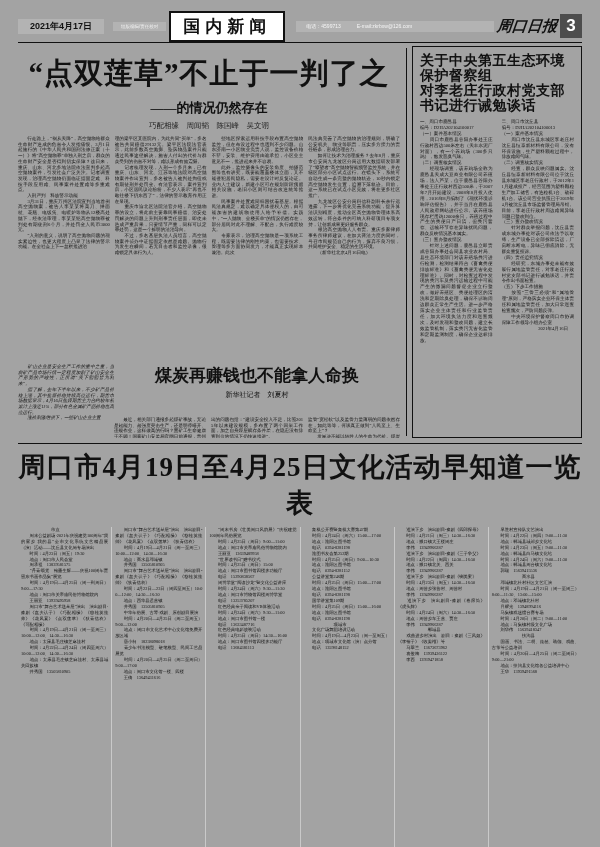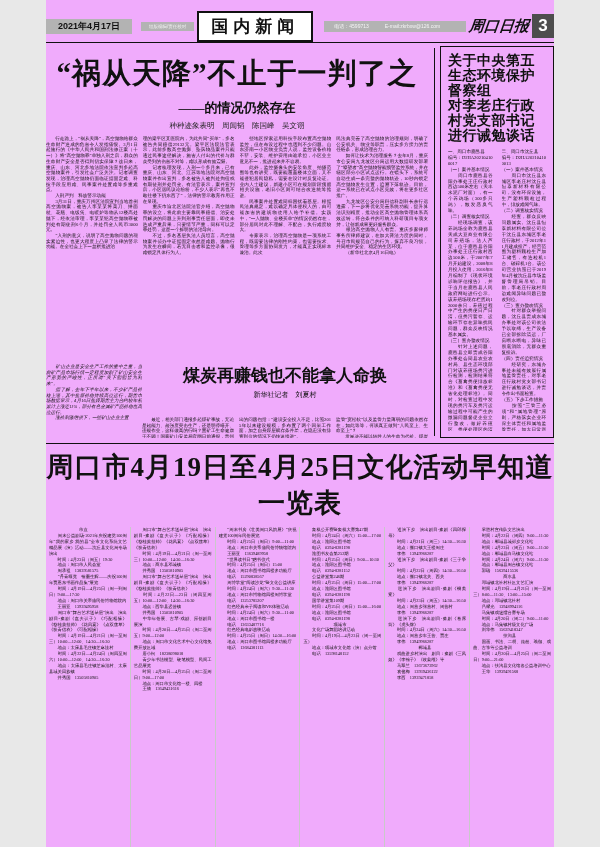--- a/index.html
+++ b/index.html
@@ -1,17 +1,17 @@
 <!DOCTYPE html>
 <html><head>
 <meta charset="utf-8">
 <style>
   * { margin:0; padding:0; box-sizing:border-box; }
   body { background:#e8e8e8; font-family:"Liberation Serif", serif; color:#111; }
-  .page { width:508px; height:847px; background:#f0abfc; margin:0 auto; padding:0 0; position:relative; overflow:hidden; }
+  .page { width:600px; height:847px; background:#a3a3a3; margin:0 auto; padding:0 18px; position:relative; overflow:hidden; }
 
   
   .masthead { margin-top:12px; height:28px; display:flex; align-items:center; gap:3px; }
   .date-bar { background:#b3b3b3; height:15px; line-height:15px; padding:0 12px; font-size:9px; font-weight:bold; white-space:nowrap; font-family:"Liberation Sans",sans-serif; }
   .editor-bar { background:#b3b3b3; height:9px; line-height:9px; padding:0 8px; font-size:4.5px; color:#f2f2f2; white-space:nowrap; margin-left:6px; font-family:"Liberation Sans",sans-serif; }
   .section-box { border:2px solid #111; background:#fff; padding:2px 12px; font-size:17px; font-weight:bold; letter-spacing:5px; white-space:nowrap; margin-left:0; }
   .contact-bar { background:#b3b3b3; height:11px; display:flex; align-items:center; gap:16px; padding:0 10px; font-size:5px; color:#f5f5f5; white-space:nowrap; margin-left:8px; flex:1; font-family:"Liberation Sans",sans-serif; }
   .paper-name { font-size:15px; font-weight:bold; font-style:italic; white-space:nowrap; transform:skewX(-6deg); }
   .page-box { background:#4d4d4d; color:#fff; font-size:17px; font-weight:bold; min-width:22px; height:24px; display:flex; align-items:center; justify-content:center; font-family:"Liberation Sans",sans-serif; }
   .top-rule { border-top:1.5px solid #111; margin-top:2px; }
@@ -64,23 +64,23 @@
     </div>
     <div class="paper-name">周口日报</div>
     <div class="page-box">3</div>
   </div>
   <div class="top-rule"></div>
 
   <div class="main-row">
     <div class="left-zone">
 
       <div>
-        <div class="a-title">“祸从天降”不止于一判了之</div>
+        <div class="a-title">“点双莲草”不止于一判了之</div>
         <div class="a-sub">——的情况仍然存在</div>
-        <div class="a-byline">种种迹象表明　周闻韬　陈国峰　吴文诩</div>
+        <div class="a-byline">巧配相缘　周闻韬　陈国峰　吴文诩</div>
         <div class="a-cols">
           <div class="a-col small-text">　　行走路上，“祸从天降”，高空抛物给群众生命财产造成的危害令人发指痛恨。3月1日起施行的《中华人民共和国刑法修正案（十一）》将“高空抛物罪”单独入刑之后，群众的生命财产安全是否得到切实保障？连日来，重庆、山东、河北多地法院依法宣判多起高空抛物案件，引发社会广泛关注。记者调查发现，治理高空抛物仍面临证据固定难、科技手段应用难、民事案件处置难等多重难点。
 　　入刑严判　释放警示动能
 　　3月31日，重庆万州区法院宣判当地首例高空抛物案，被告人李某某将菜刀、擀面杖、花瓶、电饭煲、电暖炉等物从12楼高处抛下，经依法审理，李某某犯高空抛物罪被判处有期徒刑6个月，并处罚金人民币3000元。
 　　“入刑的意义，说明了高空抛物问题的现实紧迫性，也更大程度上凸显了法律的警示功能。在全社会上下一盘棋推进治</div>
           <div class="a-col small-text">理的梁平区某医院内，为此共同“买单”，多名被告共同赔偿29132元。梁平区法院法官表示，此前多数高空抛掷、坠落物品案件只能通过民事途径解决，施害人付出的代价与群众受到的伤害不对等，难以形成有效震慑。
 　　记者梳理发现，入刑一个多月来，已有重庆、山东、河北、江苏等地法院对高空抛物案件作出宣判，多名被告人被判处拘役或有期徒刑并处罚金。有法官表示，案件宣判后，小区居民议论纷纷，不少人表示“再也不敢往楼下扔东西了”，法律的警示教育作用正在显现。
 　　重庆市渝北区法院法官介绍，高空抛物罪的设立，将此前主要靠民事赔偿、治安处罚解决的问题上升到刑事责任层面，即使未造成严重后果，只要情节严重，同样可以定罪处罚，这是一个鲜明的法治导向。
 　　不过，多名基层执法人员坦言，高空抛物案件侦办中证据固定依然是难题。抛物行为发生在瞬间，若无目击者和监控录像，很难锁定具体行为人。</div>
           <div class="a-col small-text">　　些地区探索运用科技手段布置高空抛物监控，但在布设过程中也遇到不少问题。山东济南一小区物业负责人说，监控设备价格不菲，安装、维护费用由谁承担，小区业主意见不一，推进起来并不容易。

